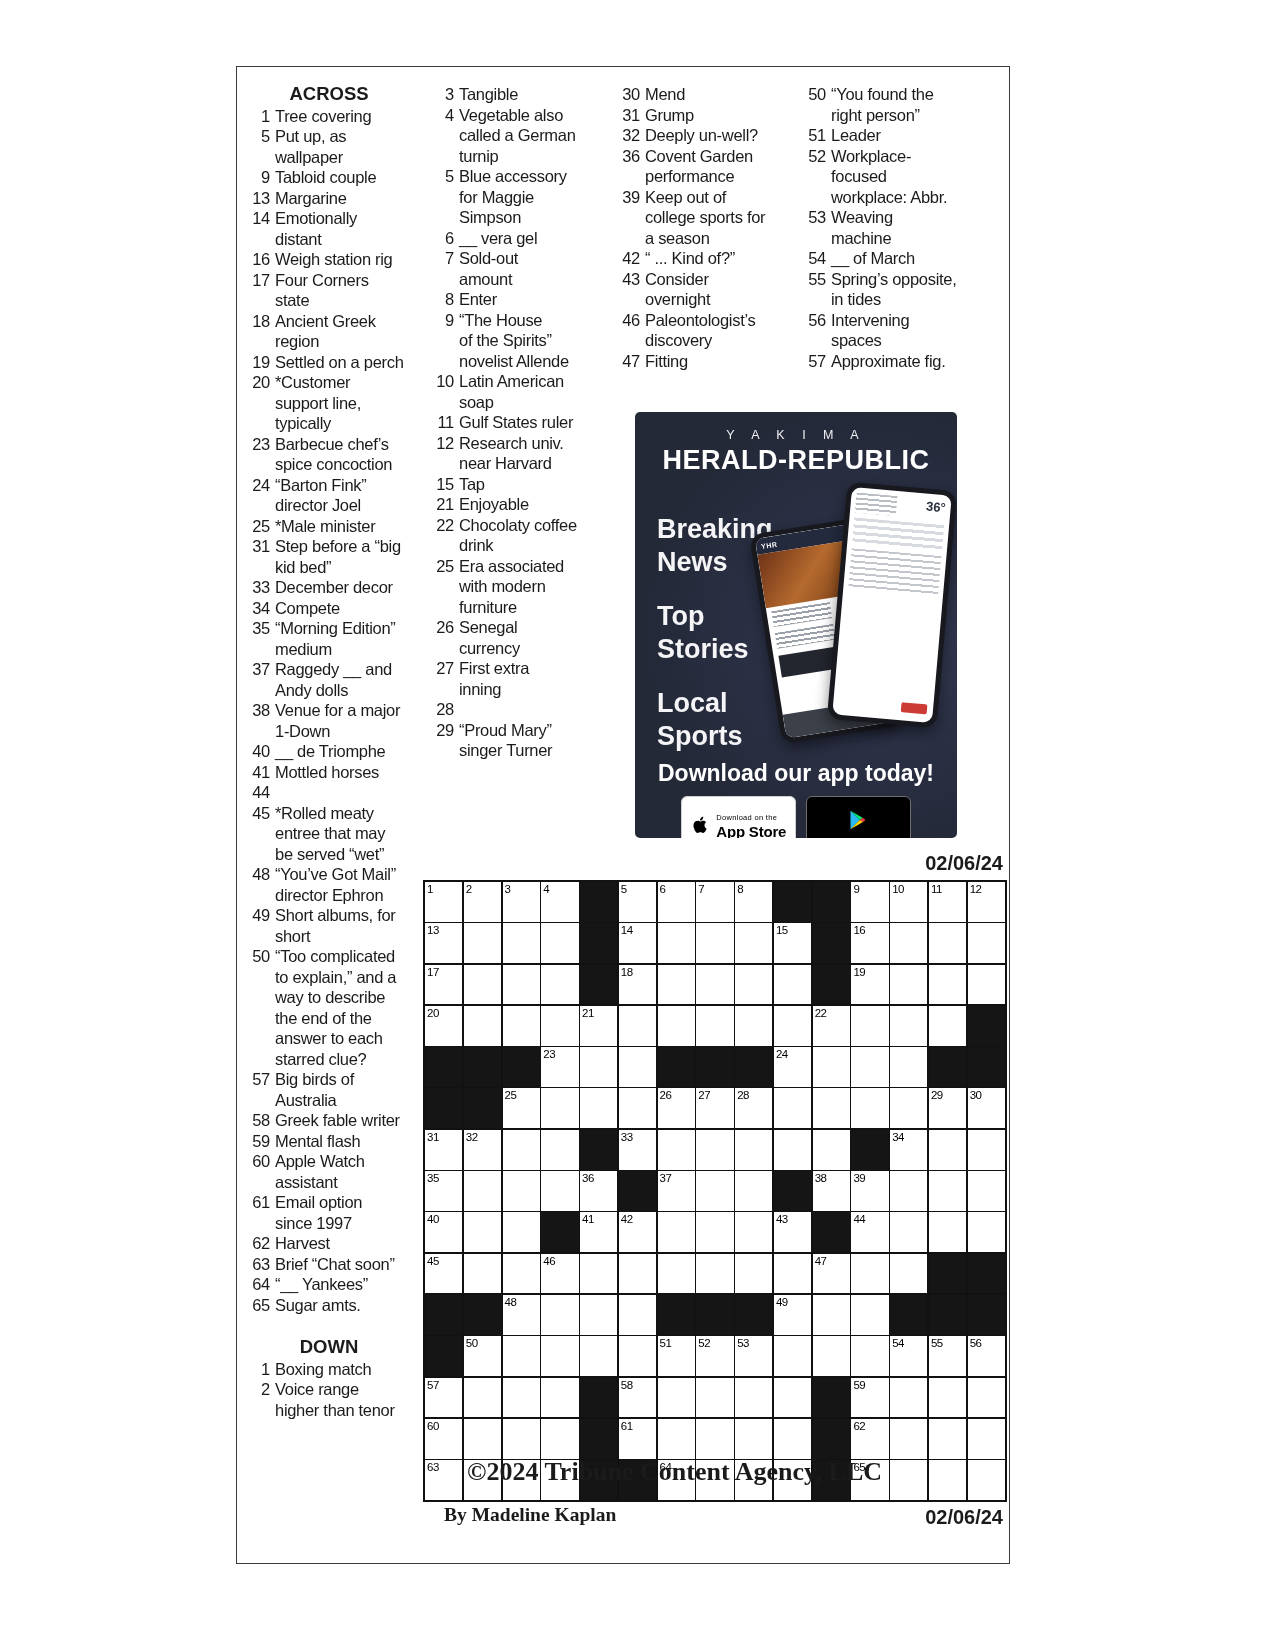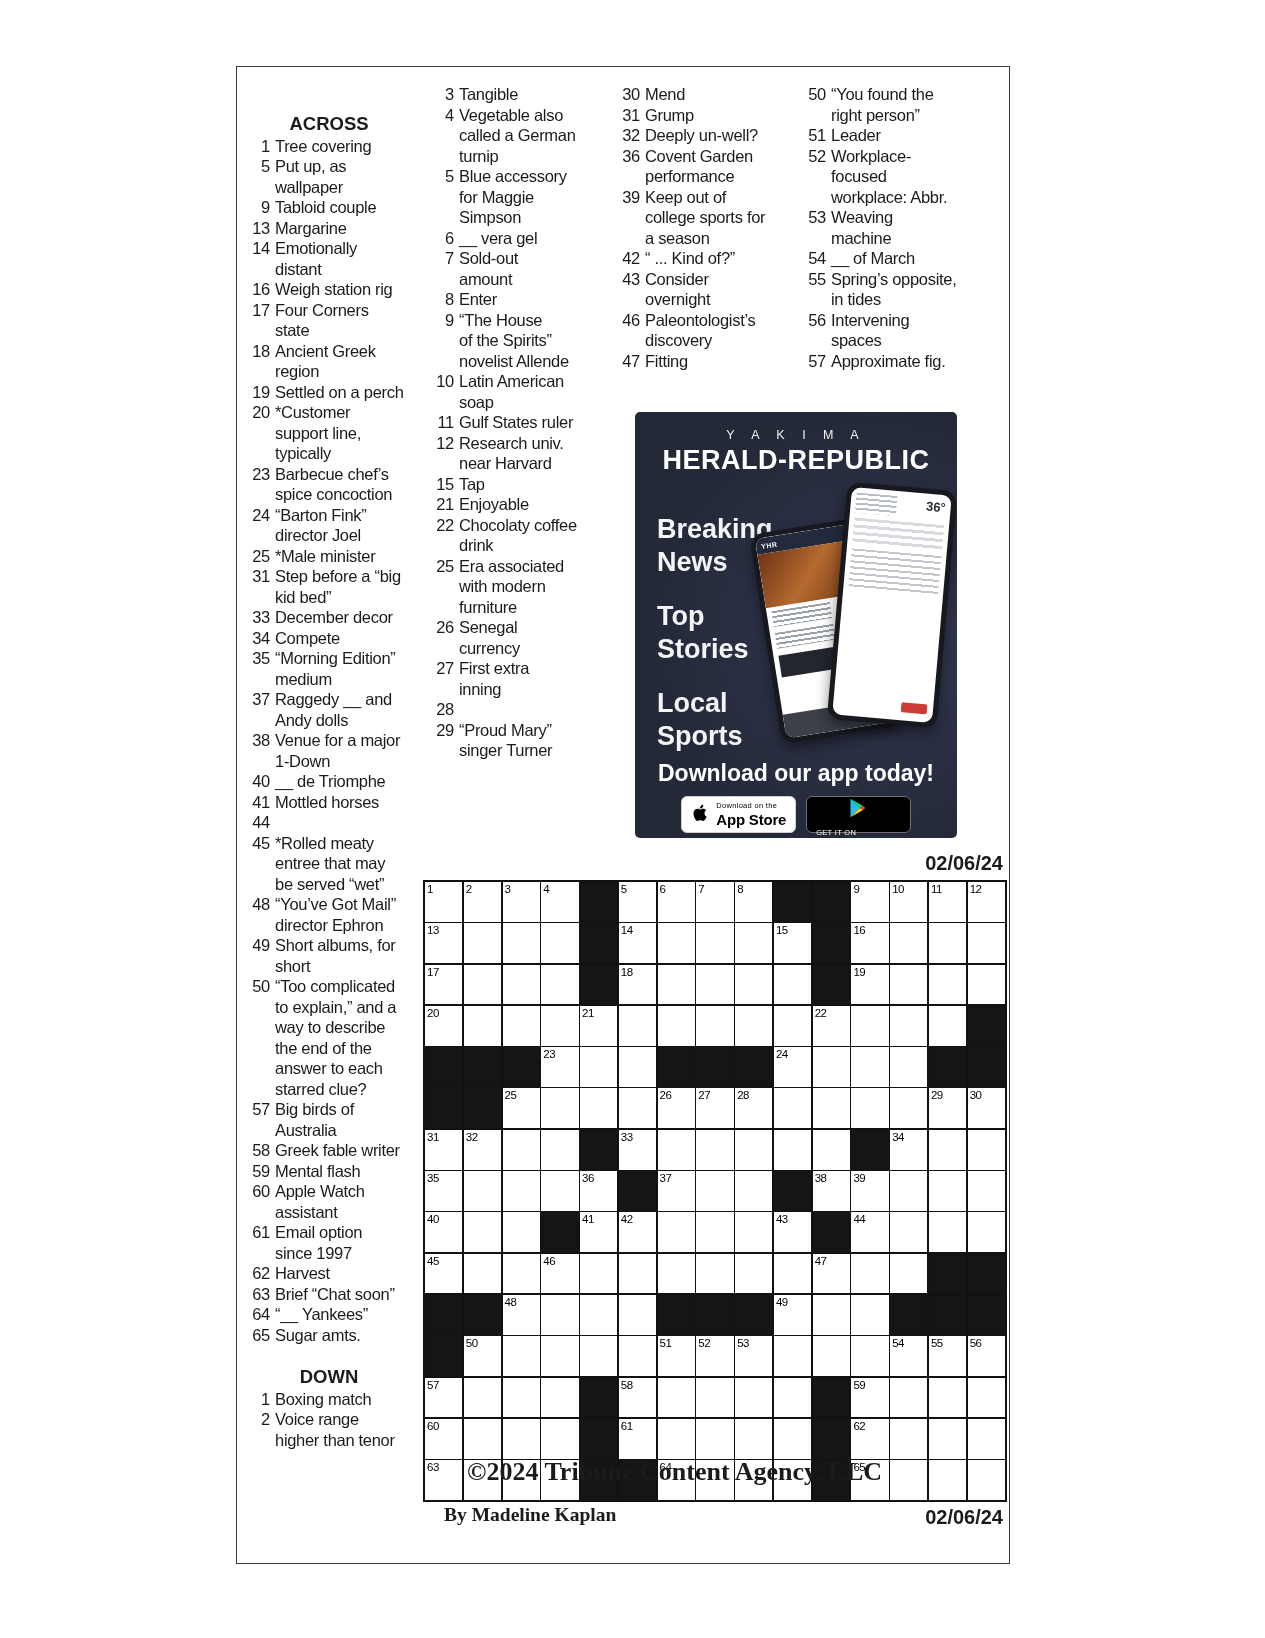--- a/index.html
+++ b/index.html
@@ -4,21 +4,21 @@
 <style>
   html,body{margin:0;padding:0;background:#ffffff;}
   body{width:1265px;height:1638px;position:relative;font-family:"Liberation Sans",sans-serif;color:#1b1b1b;}
   .frame{position:absolute;left:236px;top:66px;width:772px;height:1496px;border:1px solid #3a3a3a;background:#fff;}
   
   .col{position:absolute;font-size:16.5px;line-height:20.5px;letter-spacing:-0.3px;color:#1b1b1b;}
   .col1{left:244px;top:84px;width:170px;}
   .col2{left:428px;top:84px;width:180px;}
   .col3{left:614px;top:84px;width:184px;}
   .col4{left:800px;top:84px;width:192px;}
-  .hdr{font-weight:bold;font-size:18.5px;text-align:center;letter-spacing:0;margin-bottom:1px;margin-top:30px;}
+  .hdr{font-weight:bold;font-size:18.5px;text-align:center;letter-spacing:0;margin-bottom:1px;}
   .down-hdr{margin-top:22px;text-align:center;}
   .clue{display:flex;align-items:flex-start;}
   .cnum{flex:0 0 26px;width:26px;text-align:right;padding-right:5px;box-sizing:content-box;}
   .ctext{flex:1;white-space:pre-line;}
   
   .ad{position:absolute;left:635px;top:412px;width:322px;height:426px;border-radius:5px;
       background:radial-gradient(circle at 74% 52%, #39405a 0%, #2a2f44 38%, #242938 70%);color:#fff;overflow:hidden;}
   .ad-brand-top{position:absolute;top:16px;left:0;width:100%;text-align:center;font-size:12.5px;letter-spacing:7px;color:#f0f0f2;}
   .ad-brand-main{position:absolute;top:33px;left:0;width:100%;text-align:center;font-size:27px;font-weight:bold;letter-spacing:0.5px;color:#fff;}
   .ad-features{position:absolute;left:22px;top:101px;}
@@ -37,21 +37,21 @@
   .ph-dark{margin:5px 5px 0 5px;height:22px;background:#23262e;}
   .ph-bottom{position:absolute;bottom:0;left:0;width:100%;height:24px;background:#3b4049;}
   .ph2-top{display:flex;justify-content:space-between;padding:5px 5px 0 5px;}
   .ph2-lines{width:45%;height:20px;background:repeating-linear-gradient(#b9bec4 0 2px,transparent 2px 5px);}
   .temp{font-size:13px;font-weight:bold;color:#2c3440;}
   .ph2-block{margin:5px 5px 0 5px;height:26px;background:repeating-linear-gradient(#d7dade 0 3px,transparent 3px 7px);}
   .ph2-table{margin:5px 5px 0 5px;height:40px;background:repeating-linear-gradient(#c3c7cc 0 2px,transparent 2px 6px);}
   .ph2-pill{position:absolute;right:6px;bottom:8px;width:26px;height:10px;background:#cc3b35;border-radius:2px;}
   .ad-cta{position:absolute;top:348px;left:0;width:100%;text-align:center;font-size:23px;font-weight:bold;color:#fff;}
   .badges{position:absolute;top:384px;left:0;width:100%;display:flex;justify-content:center;gap:10px;}
-  .badge{height:35px;border-radius:6px;display:flex;align-items:center;padding:0 9px;gap:6px;}
+  .badge{height:35px;border-radius:6px;display:flex;align-items:center;padding:12px 9px;gap:6px;}
   .badge-apple{background:#fff;color:#000;border:1px solid #cfcfcf;}
   .badge-play{background:#000;color:#fff;border:1px solid #6e6e6e;flex-direction:column;}
   .badge .txt{display:flex;flex-direction:column;justify-content:center;line-height:1;}
   .badge .small{font-size:7.5px;letter-spacing:0.3px;margin-bottom:2px;}
   .badge .big{font-size:15px;font-weight:bold;letter-spacing:-0.2px;}
   
   .grid-date{position:absolute;left:803px;top:852px;width:200px;text-align:right;font-size:20px;font-weight:bold;}
   .footer-date{position:absolute;left:800px;top:1506px;width:203px;text-align:right;font-size:20px;font-weight:bold;}
   .byline{position:absolute;left:444px;top:1504px;font-family:"Liberation Serif",serif;font-weight:bold;font-size:19.5px;}
   .copyright{position:absolute;left:444px;top:1457px;font-family:"Liberation Serif",serif;font-weight:bold;font-size:26px;margin-left:23px;}

